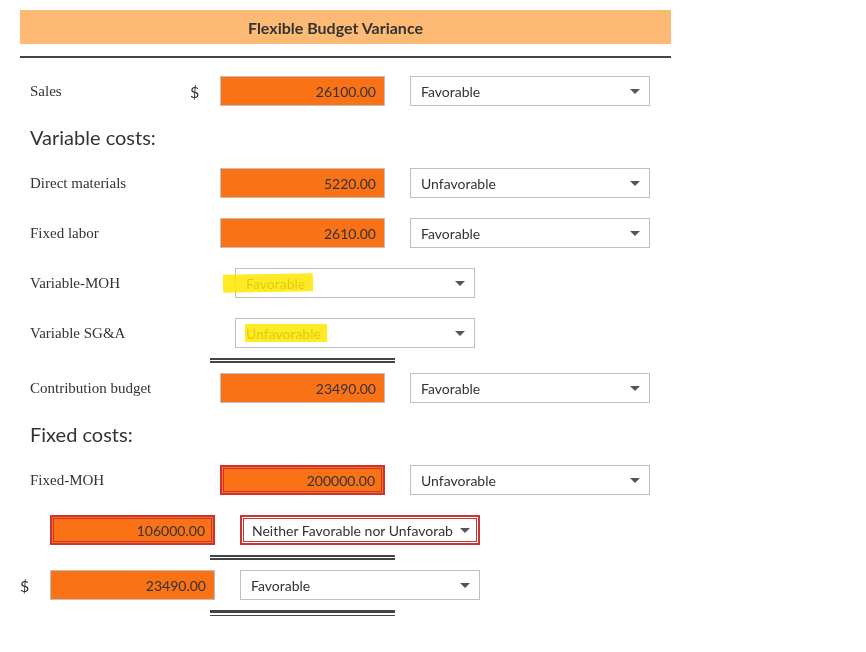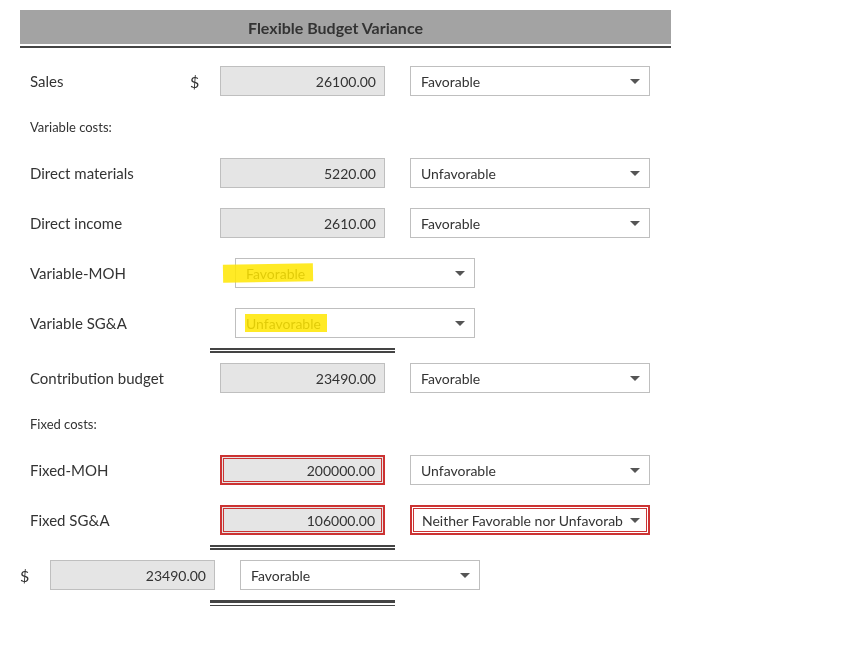--- a/index.html
+++ b/index.html
@@ -12,26 +12,26 @@
   }
   .page {
     padding: 10px 20px 20px 20px;
   }
   .question {
     font-size: 16px;
     color: #333333;
     margin: 4px 0 22px 0;
   }
   .header-band {
-    background: #a3a3a3;
+    background: #fdba74;
     height: 34px;
     display: flex;
     align-items: center;
     width: 651px;
-    margin-bottom: 2px;
+    margin-bottom: 12px;
   }
   .header-title {
     flex: 1;
     text-align: center;
     font-weight: 700;
     font-size: 16px;
     color: #333333;
     padding-right: 20px;
   }
   .header-rule {
@@ -45,20 +45,21 @@
     align-items: center;
     height: 50px;
     width: 651px;
   }
   .label-cell {
     width: 170px;
     font-size: 15px;
     color: #333333;
     padding-left: 10px;
     box-sizing: border-box;
+    font-family: Liberation Serif, serif;
   }
   .dollar-cell {
     width: 20px;
     font-size: 16px;
     color: #333333;
     text-align: left;
   }
   .value-cell {
     width: 175px;
     display: flex;
@@ -77,21 +78,21 @@
 
   .amount-box {
     width: 165px;
     height: 30px;
     box-sizing: border-box;
     text-align: right;
     padding: 0 8px;
     font-size: 14px;
     color: #333333;
     font-family: inherit;
-    background: #e5e5e5;
+    background: #f97316;
     border: 1px solid #bfbfbf;
   }
   .amount-box.wrong {
     border: 2px solid #cc3333;
     outline: 1px solid #cc3333;
     outline-offset: -4px;
   }
 
   .sign-select {
     width: 240px;
@@ -126,21 +127,21 @@
     margin-top: -2px;
     width: 0;
     height: 0;
     border-left: 5px solid transparent;
     border-right: 5px solid transparent;
     border-top: 5px solid #555555;
     pointer-events: none;
   }
 
   .section-label {
-    font-size: 13px;
+    font-size: 20px;
     color: #333333;
     height: 42px;
     display: flex;
     align-items: center;
     padding-left: 10px;
     width: 651px;
     box-sizing: border-box;
   }
 
   .lineitem-rule {
@@ -212,21 +213,21 @@
     </div>
     <div class="gap-cell"></div>
     <div class="sign-cell">
       <div class="select-wrap">
         <select class="sign-select"><option value="Favorable">Favorable</option><option value="Unfavorable" selected="">Unfavorable</option><option value="Neither Favorable nor Unfavorable">Neither Favorable nor Unfavorable</option></select>
       </div>
     </div>
   </div>
 
   <div class="row">
-    <div class="label-cell">Direct income</div>
+    <div class="label-cell">Fixed labor</div>
     <div class="dollar-cell"></div>
     <div class="value-cell">
       <input class="amount-box" value="2610.00" style="">
     </div>
     <div class="gap-cell"></div>
     <div class="sign-cell">
       <div class="select-wrap">
         <select class="sign-select"><option value="Favorable">Favorable</option><option value="Unfavorable">Unfavorable</option><option value="Neither Favorable nor Unfavorable">Neither Favorable nor Unfavorable</option></select>
       </div>
     </div>
@@ -282,21 +283,20 @@
     </div>
     <div class="gap-cell"></div>
     <div class="sign-cell">
       <div class="select-wrap">
         <select class="sign-select"><option value="Favorable">Favorable</option><option value="Unfavorable" selected="">Unfavorable</option><option value="Neither Favorable nor Unfavorable">Neither Favorable nor Unfavorable</option></select>
       </div>
     </div>
   </div>
 
   <div class="row">
-    <div class="label-cell">Fixed SG&amp;A</div>
     <div class="dollar-cell"></div>
     <div class="value-cell">
       <input class="amount-box wrong" value="106000.00" style="">
     </div>
     <div class="gap-cell"></div>
     <div class="sign-cell">
       <div class="select-wrap">
         <select class="sign-select wrong"><option value="Favorable">Favorable</option><option value="Unfavorable">Unfavorable</option><option value="Neither Favorable nor Unfavorable" selected="">Neither Favorable nor Unfavorable</option></select>
       </div>
     </div>

